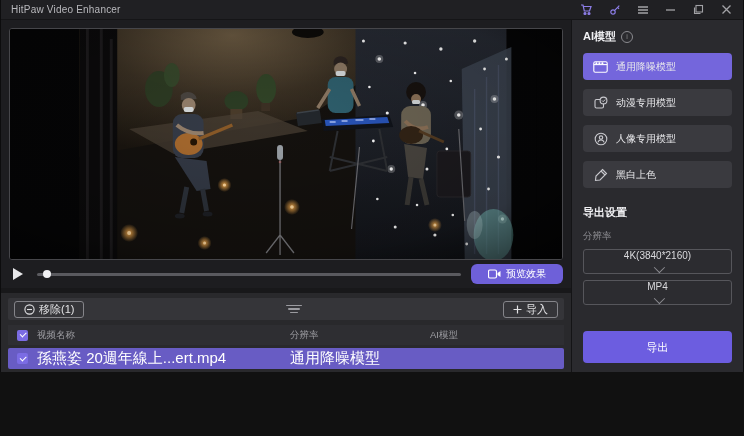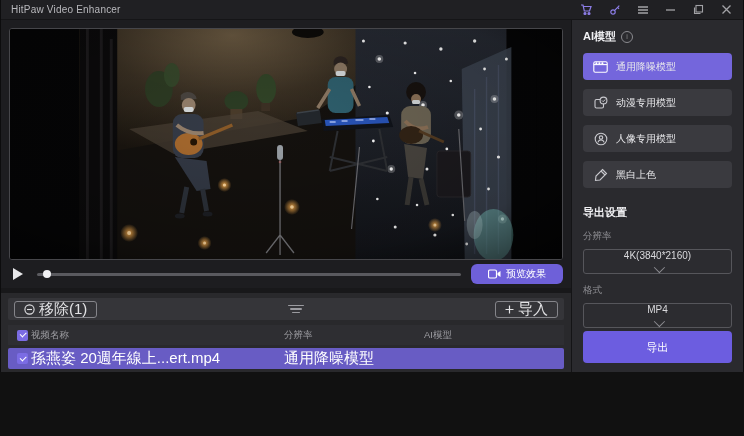--- a/index.html
+++ b/index.html
@@ -29,31 +29,31 @@
   .knob{position:absolute;left:6px;top:50%;transform:translateY(-50%);width:8px;height:8px;border-radius:50%;background:#f2f2f4;}
   .preview-btn{width:92px;height:20px;background:#6e60d9;border:none;border-radius:6px;color:#fff;
                font-size:10px;display:flex;align-items:center;justify-content:center;gap:5px;cursor:pointer;
                font-family:inherit;}
   .gap-strip{height:5px;background:#18181a;}
   
   .file-panel{flex:1;background:#29292c;padding:5px 7px 0 7px;min-height:0;}
   .toolbar{height:22px;background:#353539;border-radius:2px;display:flex;align-items:center;
            justify-content:space-between;padding:0 6px;margin-bottom:5px;}
   .ghost-btn{height:17px;background:transparent;border:1px solid #85858a;border-radius:3px;color:#e3e3e5;
-             font-size:15px;display:flex;align-items:center;gap:4px;padding:0 9px;cursor:pointer;font-family:inherit;}
+             font-size:11px;display:flex;align-items:center;gap:4px;padding:0 9px;cursor:pointer;font-family:inherit;}
   .handle{display:flex;flex-direction:column;gap:2px;align-items:center;cursor:pointer;}
   .handle i{display:block;height:1.5px;background:#9a9a9f;border-radius:1px;}
   .handle i:nth-child(1){width:16px;}.handle i:nth-child(2){width:12px;}.handle i:nth-child(3){width:8px;}
   .t-header{height:20px;background:#2e2e32;display:flex;align-items:center;padding:0 9px;
             font-size:9.5px;color:#9d9da2;}
   .t-row{height:21px;display:flex;align-items:center;padding:0 9px;font-size:15px;color:#fff;
          border-radius:2px;margin-top:3px;cursor:pointer;}
   .t-row.selected{background:#685cc4;}
   .col{white-space:nowrap;overflow:hidden;text-overflow:ellipsis;}
-  .col.name{flex:0 0 253px;margin-left:3px;}
+  .col.name{flex:0 0 253px;margin-left:9px;}
   .col.res{flex:0 0 140px;}
   .col.model{flex:1;}
   .checkbox{width:11px;height:11px;background:#7b6ce4;border-radius:2px;position:relative;flex:0 0 11px;cursor:pointer;}
   .checkbox::after{content:"";position:absolute;left:2.5px;top:2.5px;width:5px;height:2.5px;
                    border-left:1.6px solid #fff;border-bottom:1.6px solid #fff;transform:rotate(-45deg);}
   
   .sidebar{width:172px;background:#2a2a2e;border-left:1px solid #141416;box-sizing:border-box;
            padding:9px 11px;position:relative;flex:0 0 172px;}
   .sb-title-row{display:flex;align-items:center;gap:5px;margin-bottom:2px;}
   .sb-title{font-size:11px;font-weight:bold;color:#f0f0f3;}
@@ -375,21 +375,20 @@
       </div>
 
       <div class="sb-subtitle">导出设置</div>
 
       <div class="sb-label">分辨率</div>
       <div class="select">
         <span>4K(3840*2160)</span>
         <span class="chev"></span>
       </div>
 
-      <div class="sb-label">格式</div>
       <div class="select">
         <span>MP4</span>
         <span class="chev"></span>
       </div>
 
       <button class="export-btn">
         <span class="crown-badge">
           <svg width="13" height="10" viewBox="0 0 13 10">
             <path d="M1 8.5 L0.5 2.5 L4 4.5 L6.5 0.8 L9 4.5 L12.5 2.5 L12 8.5 Z" fill="#f3c43c" stroke="#fff" stroke-width="0.7"></path>
           </svg>

